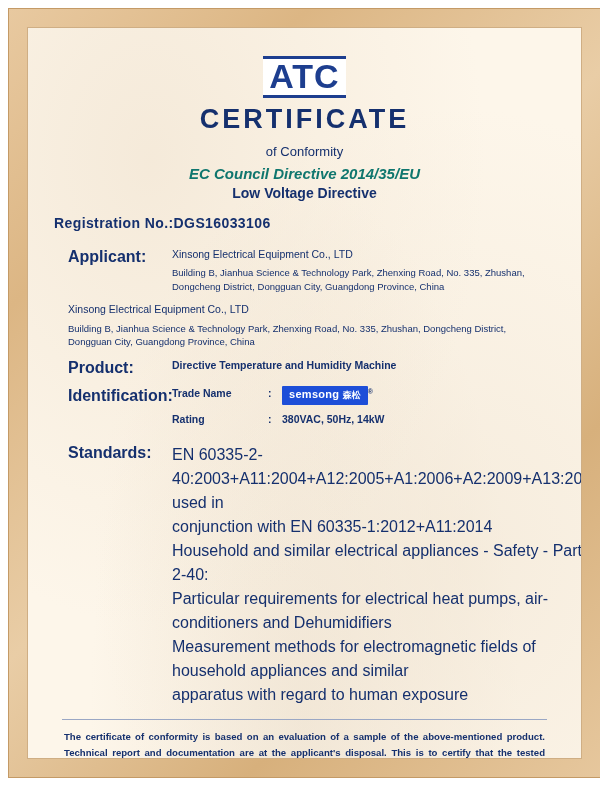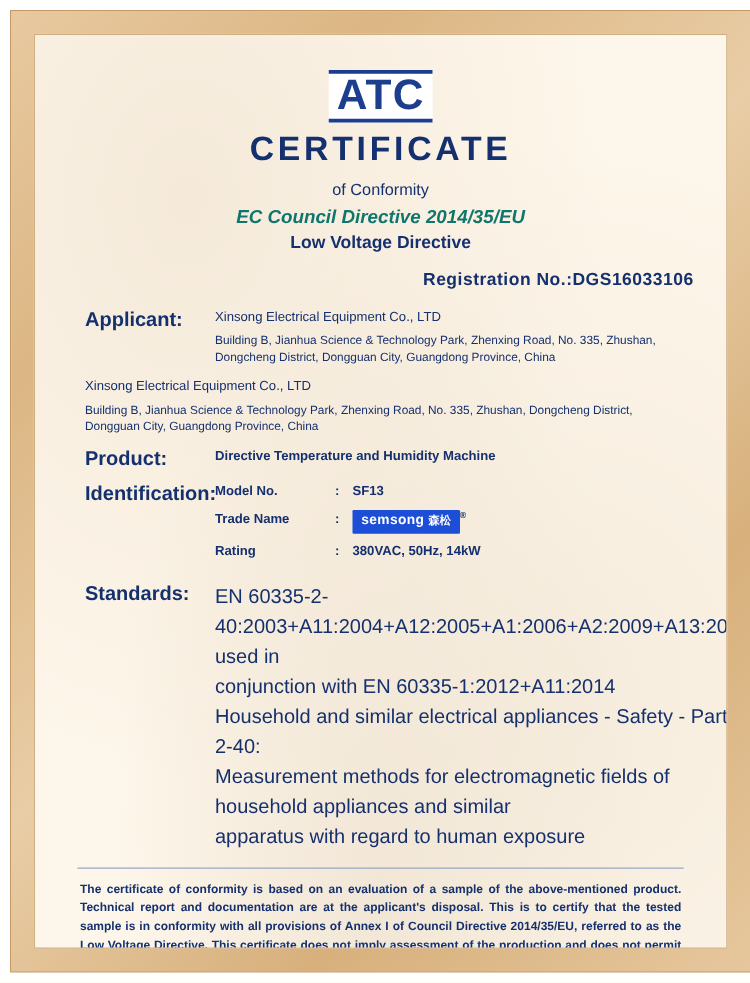--- a/index.html
+++ b/index.html
@@ -96,21 +96,21 @@
     font-style: italic;
   }
   .directive-sub {
     text-align: center;
     font-weight: bold;
     font-size: 14px;
     color: #15306e;
     margin-top: 3px;
   }
   .reg-no {
-    text-align: right;
+    text-align: left;
     font-weight: bold;
     font-size: 14px;
     color: #15306e;
     margin-top: 14px;
     letter-spacing: 0.4px;
   }
 
   
   .rows {
     margin-top: 16px;
@@ -310,25 +310,20 @@
         <div class="row">
           <div class="row-label">Product:</div>
           <div class="row-value bold">Directive Temperature and Humidity Machine</div>
         </div>
 
         <div class="row">
           <div class="row-label">Identification:</div>
           <div class="row-value">
             <table class="ident-table">
               <tbody>
-                  <tr>
-                <td class="ident-key">Model No.</td>
-                <td class="ident-colon">:</td>
-                <td class="ident-val">SF13</td>
-              </tr>
               <tr>
                 <td class="ident-key">Trade Name</td>
                 <td class="ident-colon">:</td>
                 <td class="ident-val">
                   <span class="semsong-badge">
                     <span>semsong</span>
                     <span class="cn">森松</span>
                   </span><span class="reg-mark">®</span>
                 </td>
               </tr>
@@ -342,20 +337,21 @@
           </div>
         </div>
 
         <div class="row">
           <div class="row-label">Standards:</div>
           <div class="row-value">
             <div class="std-block">
               <div>EN 60335-2-40:2003+A11:2004+A12:2005+A1:2006+A2:2009+A13:2012 used in</div>
               <div>conjunction with EN 60335-1:2012+A11:2014</div>
               <div>Household and similar electrical appliances - Safety - Part 2-40:</div>
+              <div>Particular requirements for electrical heat pumps, air-conditioners and Dehumidifiers</div>
               <div>Measurement methods for electromagnetic fields of household appliances and similar</div>
               <div>apparatus with regard to human exposure</div>
             </div>
           </div>
         </div>
 
       </div>
 
       <div class="divider"></div>
 

